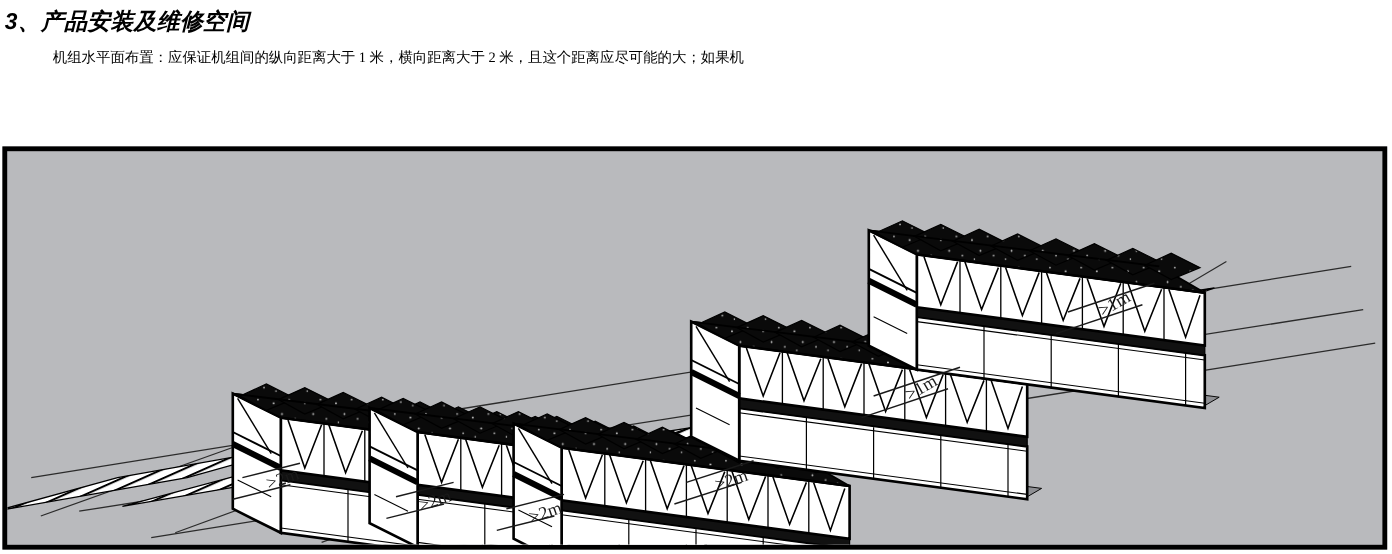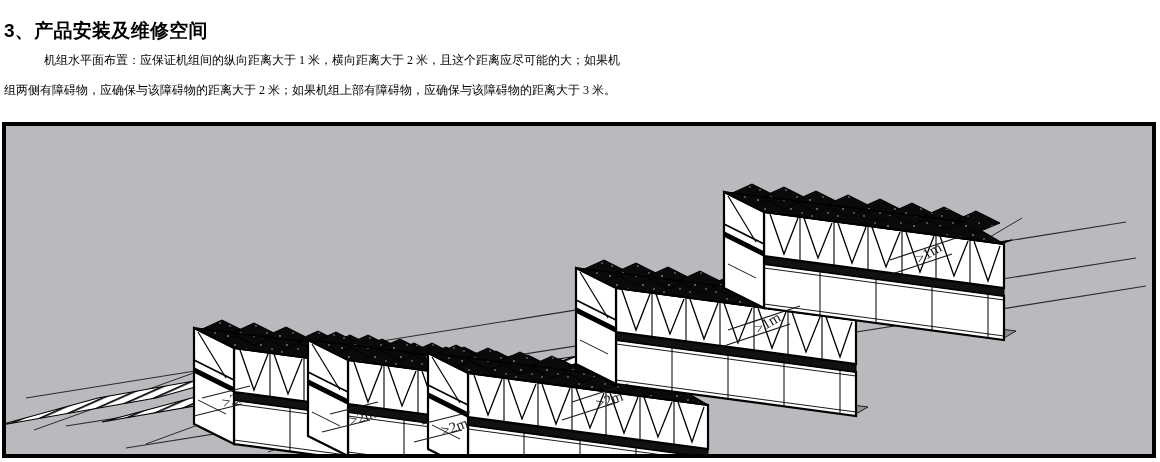--- a/index.html
+++ b/index.html
@@ -20,23 +20,24 @@
   .doc-text {
     padding: 0 4px;
     box-sizing: border-box;
   }
 
   .heading {
     font-family: "Liberation Sans", "DejaVu Sans", sans-serif;
     font-weight: bold;
     font-size: 19px;
     line-height: 26px;
-    margin: 18px 0 1px 0;
+    margin: 6px 0 1px 0;
     letter-spacing: 0.3px;
     white-space: nowrap;
+    font-style: italic;
   }
 
   .para {
     font-size: 12px;
     line-height: 30px;
     margin: 0;
     white-space: nowrap;
     letter-spacing: 0px;
   }
   .para.indent { text-indent: 40px; }
@@ -63,21 +64,20 @@
     font-size: 15px;
     fill: #1a1a1a;
   }
 </style>
 </head>
 <body>
 
 <div class="doc-text">
   <div class="heading">3、产品安装及维修空间</div>
   <p class="para indent">机组水平面布置：应保证机组间的纵向距离大于 1 米，横向距离大于 2 米，且这个距离应尽可能的大；如果机</p>
-  <p class="para">组两侧有障碍物，应确保与该障碍物的距离大于 2 米；如果机组上部有障碍物，应确保与该障碍物的距离大于 3 米。</p>
 </div>
 
 <div class="figure-frame">
   <svg class="figure-svg" viewBox="0 0 1146 328" preserveAspectRatio="none">
     <defs>
 
       <pattern id="hatch" width="7" height="7" patternUnits="userSpaceOnUse" patternTransform="rotate(66)">
         <rect width="7" height="7" fill="#ffffff"></rect>
         <line x1="0" y1="0" x2="0" y2="7" stroke="#000000" stroke-width="3.4"></line>
       </pattern>

